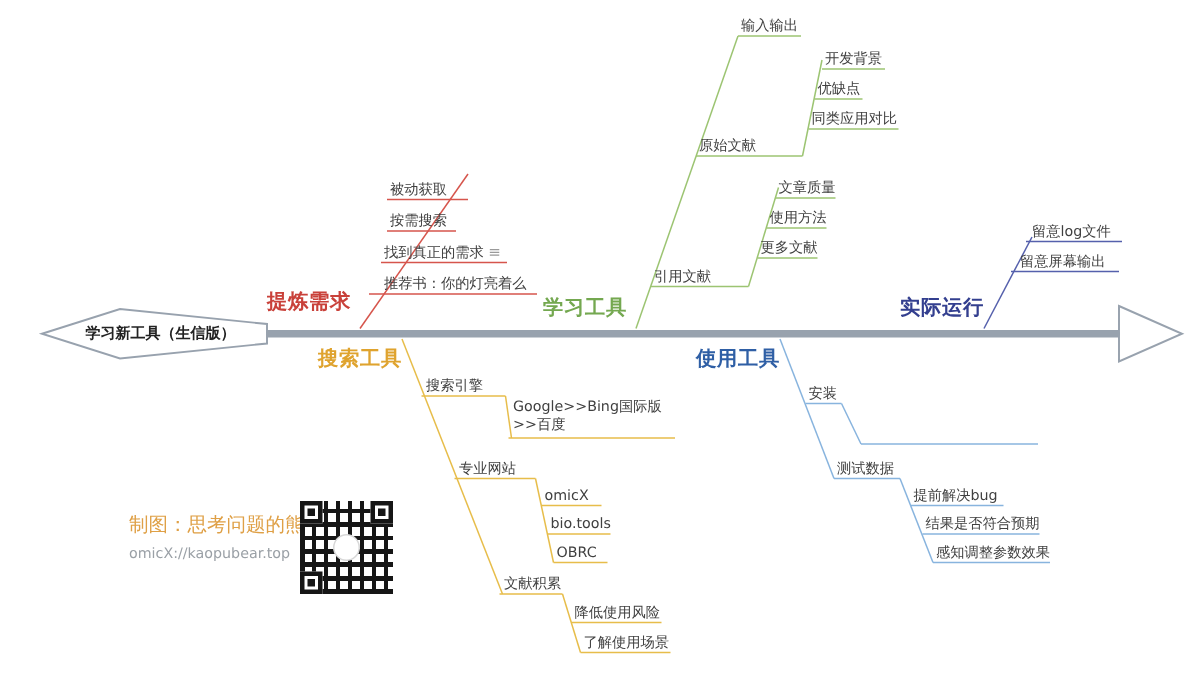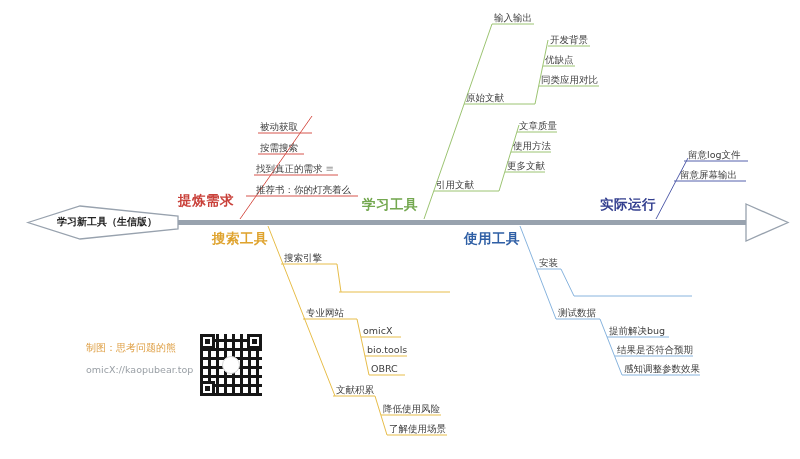--- a/index.html
+++ b/index.html
@@ -18,21 +18,21 @@
   .wrap{white-space:normal;word-break:break-all;line-height:12px;}
   .blabel{position:absolute;font-size:13.5px;font-weight:bold;white-space:nowrap;letter-spacing:.5px;}
   .lb-refine{color:var(--c-refine_label);}
   .lb-search{color:var(--c-search_label);}
   .lb-learn{color:var(--c-learn_label);}
   .lb-use{color:var(--c-use_label);}
   .lb-run{color:var(--c-run_label);}
   .root-label{position:absolute;left:36px;top:215px;width:142px;text-align:center;
               font-size:10px;font-weight:bold;color:#222;}
   .notes{color:#9a9a9a;margin-left:3px;font-size:10px;}
-  .credit{position:absolute;left:86px;top:341px;font-size:10px;color:var(--c-credit);}
+  .credit{position:absolute;left:86px;top:341px;font-size:13px;color:var(--c-credit);}
   .url{position:absolute;left:86px;top:364px;font-size:9.5px;color:var(--c-url);}
   .qr{position:absolute;left:200px;top:334px;width:62px;height:62px;
       background:
         repeating-linear-gradient(90deg,#161616 0 3px,transparent 3px 8px),
         repeating-linear-gradient(0deg,#161616 0 3px,#fff 3px 9px);}
   .fp{position:absolute;width:15px;height:15px;border:3px solid #161616;background:#fff;box-sizing:border-box;}
   .fp::after{content:"";position:absolute;left:2px;top:2px;right:2px;bottom:2px;background:#161616;}
   .fp.tl{left:0;top:0}.fp.tr{right:0;top:0}.fp.bl{left:0;bottom:0}
   .qr-center{position:absolute;left:50%;top:50%;width:16px;height:16px;transform:translate(-50%,-50%);
              background:#fff;border-radius:50%;border:1px solid #d8d8d8;}
@@ -113,20 +113,21 @@
   <div class="blabel lb-learn" style="left:362px;top:196px">学习工具</div>
   <div class="blabel lb-use" style="left:464px;top:230px">使用工具</div>
   <div class="blabel lb-run" style="left:600px;top:196px">实际运行</div>
 
   <div class="node" style="left:260px;top:121px">被动获取</div>
   <div class="node" style="left:260px;top:142px">按需搜索</div>
   <div class="node" style="left:256px;top:163px"><span>找到真正的需求</span><span class="notes">≡</span></div>
   <div class="node" style="left:256px;top:184px">推荐书：你的灯亮着么</div>
 
   <div class="node" style="left:284px;top:252px">搜索引擎</div>
+  <div class="node wrap" style="left:342px;top:266px;width:106px">Google&gt;&gt;Bing国际版&gt;&gt;百度</div>
   <div class="node" style="left:306px;top:307px">专业网站</div>
   <div class="node" style="left:363px;top:325px">omicX</div>
   <div class="node" style="left:367px;top:344px">bio.tools</div>
   <div class="node" style="left:371px;top:363px">OBRC</div>
   <div class="node" style="left:336px;top:384px">文献积累</div>
   <div class="node" style="left:383px;top:403px">降低使用风险</div>
   <div class="node" style="left:389px;top:423px">了解使用场景</div>
 
   <div class="node" style="left:494px;top:12px">输入输出</div>
   <div class="node" style="left:466px;top:92px">原始文献</div>

